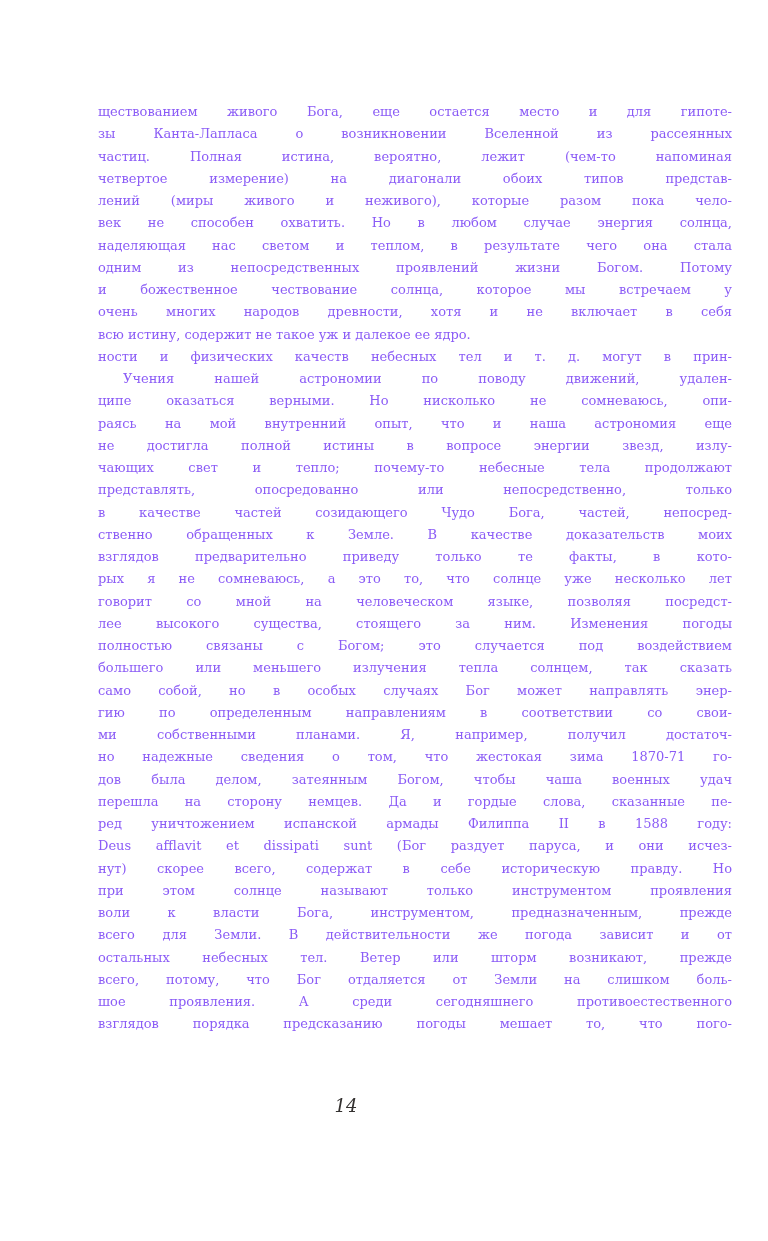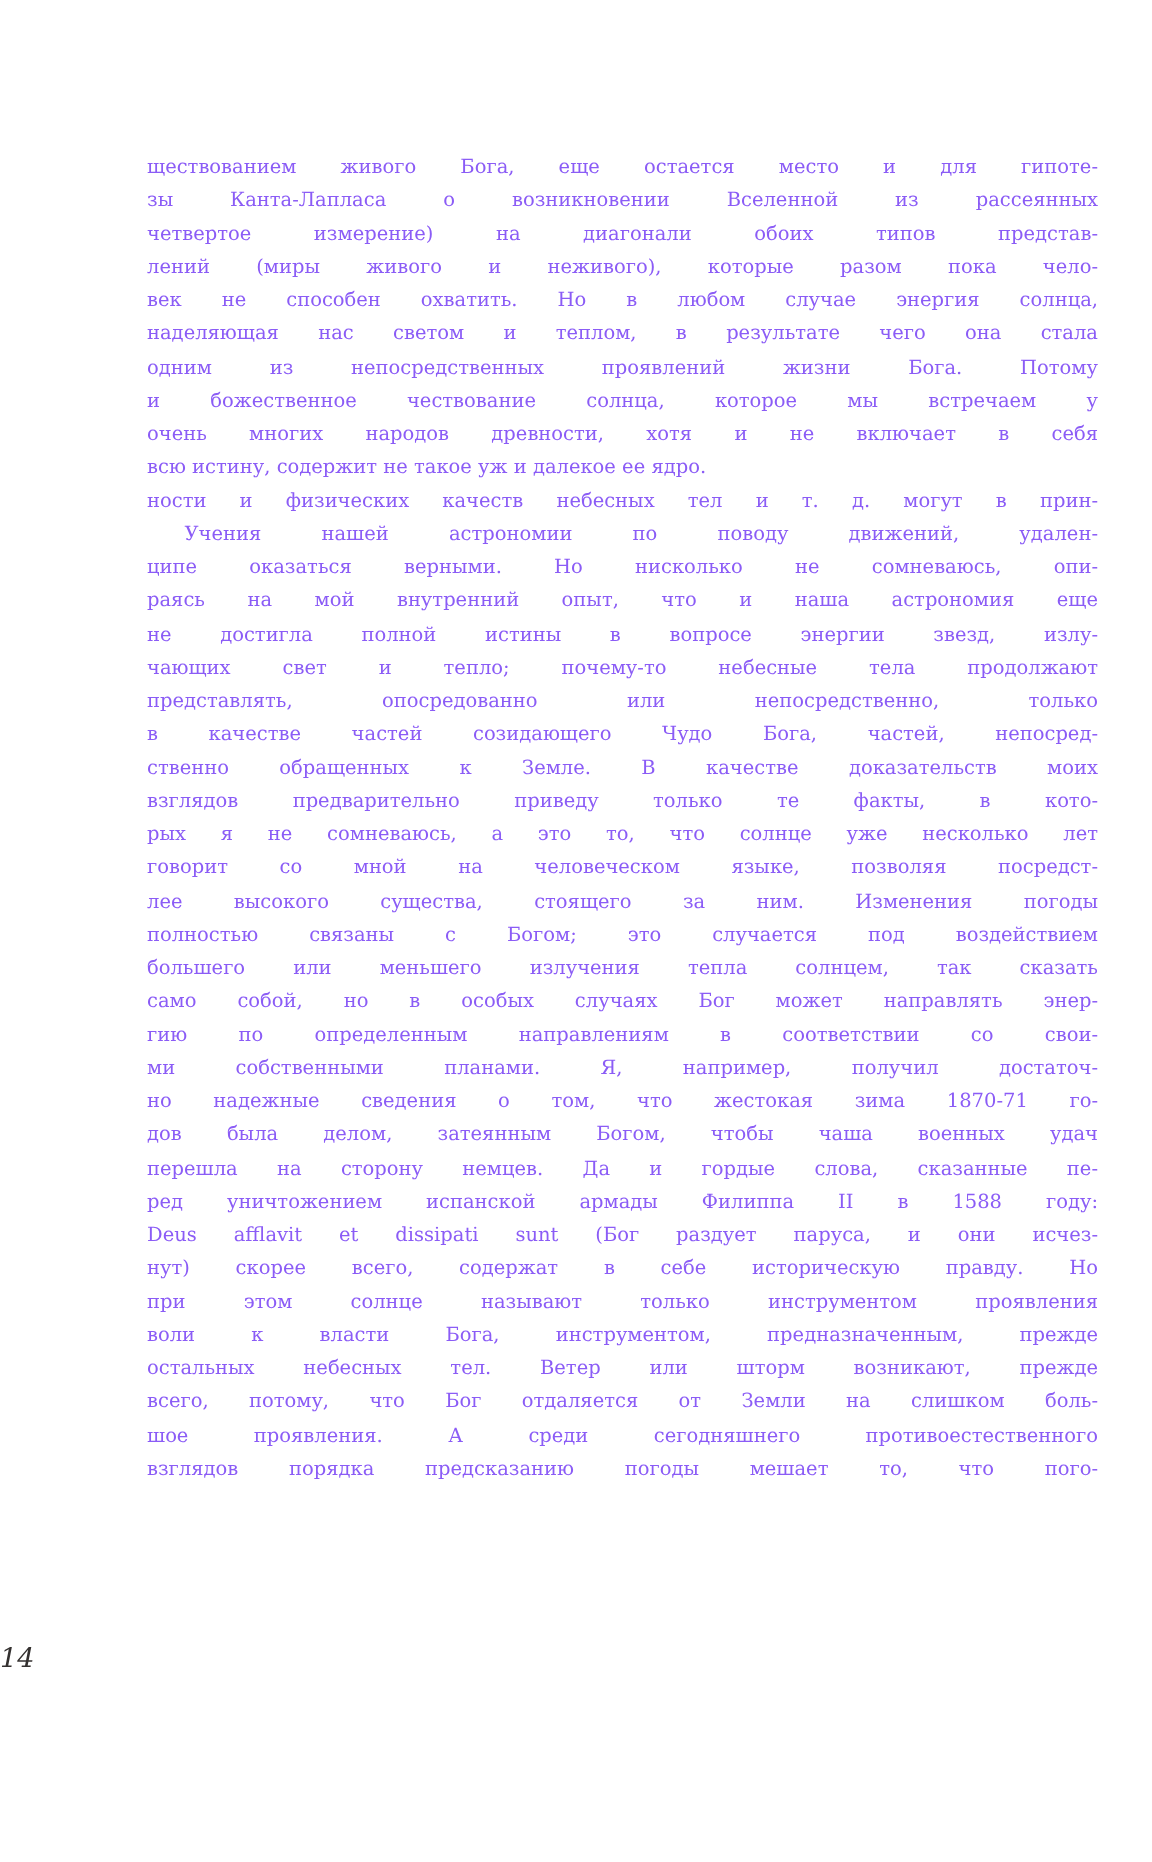--- a/index.html
+++ b/index.html
@@ -49,39 +49,41 @@
   }
   .line.no-justify {
     text-align: center;
     text-align-last: left;
   }
   .page-number {
     position: absolute;
     left: 0;
     top: 1094px;
     width: 692px;
+    text-align: center;
     font-size: 18px;
     font-style: italic;
     color: #343130;
     line-height: 24px;
   }
 </style>
 </head>
 <body style="background: rgb(255, 255, 255); color: rgb(52, 49, 48);">
 
 <div class="book-page">
   <div class="text-block">
       <div class="paragraph">
         <div class="line">ществованием живого Бога, еще остается место и для гипоте-</div>
         <div class="line">зы Канта-Лапласа о возникновении Вселенной из рассеянных</div>
+        <div class="line">частиц. Полная истина, вероятно, лежит (чем-то напоминая</div>
         <div class="line">четвертое измерение) на диагонали обоих типов представ-</div>
         <div class="line">лений (миры живого и неживого), которые разом пока чело-</div>
         <div class="line">век не способен охватить. Но в любом случае энергия солнца,</div>
         <div class="line">наделяющая нас светом и теплом, в результате чего она стала</div>
-        <div class="line">одним из непосредственных проявлений жизни Бога. Потому</div>
+        <div class="line">одним из непосредственных проявлений жизни Богом. Потому</div>
         <div class="line">и божественное чествование солнца, которое мы встречаем у</div>
         <div class="line">очень многих народов древности, хотя и не включает в себя</div>
         <div class="line no-justify">всю истину, содержит не такое уж и далекое ее ядро.</div>
       </div>
       <div class="paragraph">
         <div class="line">ности и физических качеств небесных тел и т. д. могут в прин-</div>
         <div class="line indent">Учения нашей астрономии по поводу движений, удален-</div>
         <div class="line">ципе оказаться верными. Но нисколько не сомневаюсь, опи-</div>
         <div class="line">раясь на мой внутренний опыт, что и наша астрономия еще</div>
         <div class="line">не достигла полной истины в вопросе энергии звезд, излу-</div>
@@ -99,20 +101,21 @@
         <div class="line">гию по определенным направлениям в соответствии со свои-</div>
         <div class="line">ми собственными планами. Я, например, получил достаточ-</div>
         <div class="line">но надежные сведения о том, что жестокая зима 1870-71 го-</div>
         <div class="line">дов была делом, затеянным Богом, чтобы чаша военных удач</div>
         <div class="line">перешла на сторону немцев. Да и гордые слова, сказанные пе-</div>
         <div class="line">ред уничтожением испанской армады Филиппа II в 1588 году:</div>
         <div class="line">Deus afflavit et dissipati sunt (Бог раздует паруса, и они исчез-</div>
         <div class="line">нут) скорее всего, содержат в себе историческую правду. Но</div>
         <div class="line">при этом солнце называют только инструментом проявления</div>
         <div class="line">воли к власти Бога, инструментом, предназначенным, прежде</div>
+        <div class="line">всего для Земли. В действительности же погода зависит и от</div>
         <div class="line">остальных небесных тел. Ветер или шторм возникают, прежде</div>
         <div class="line">всего, потому, что Бог отдаляется от Земли на слишком боль-</div>
         <div class="line">шое проявления. А среди сегодняшнего противоестественного</div>
         <div class="line">взглядов порядка предсказанию погоды мешает то, что пого-</div>
       </div>
     </div>
   <div class="page-number">14</div>
 </div>
 
 </body></html>

